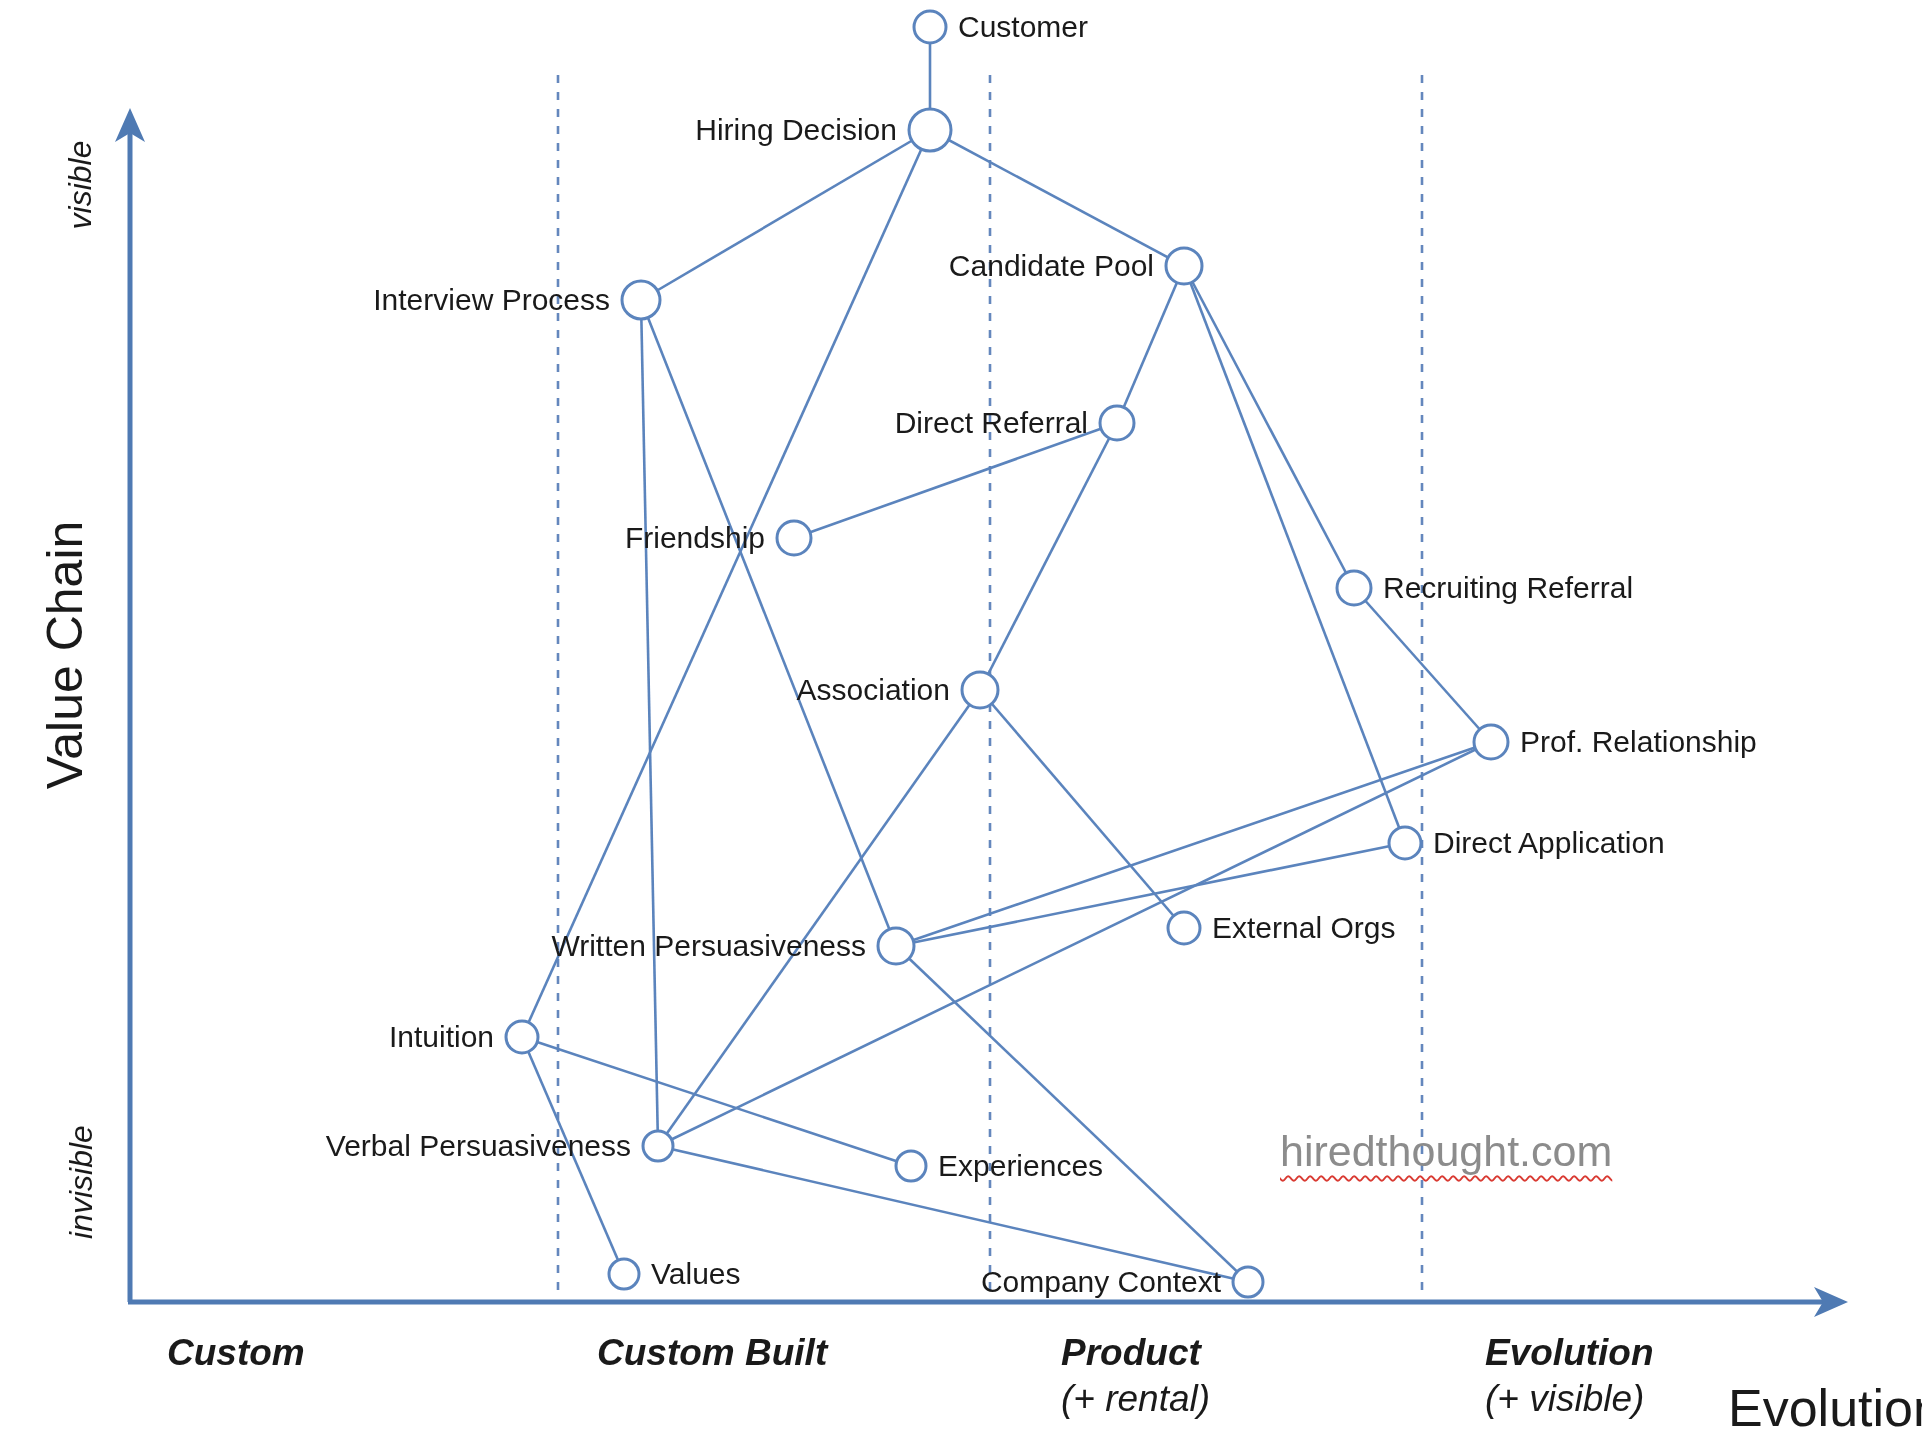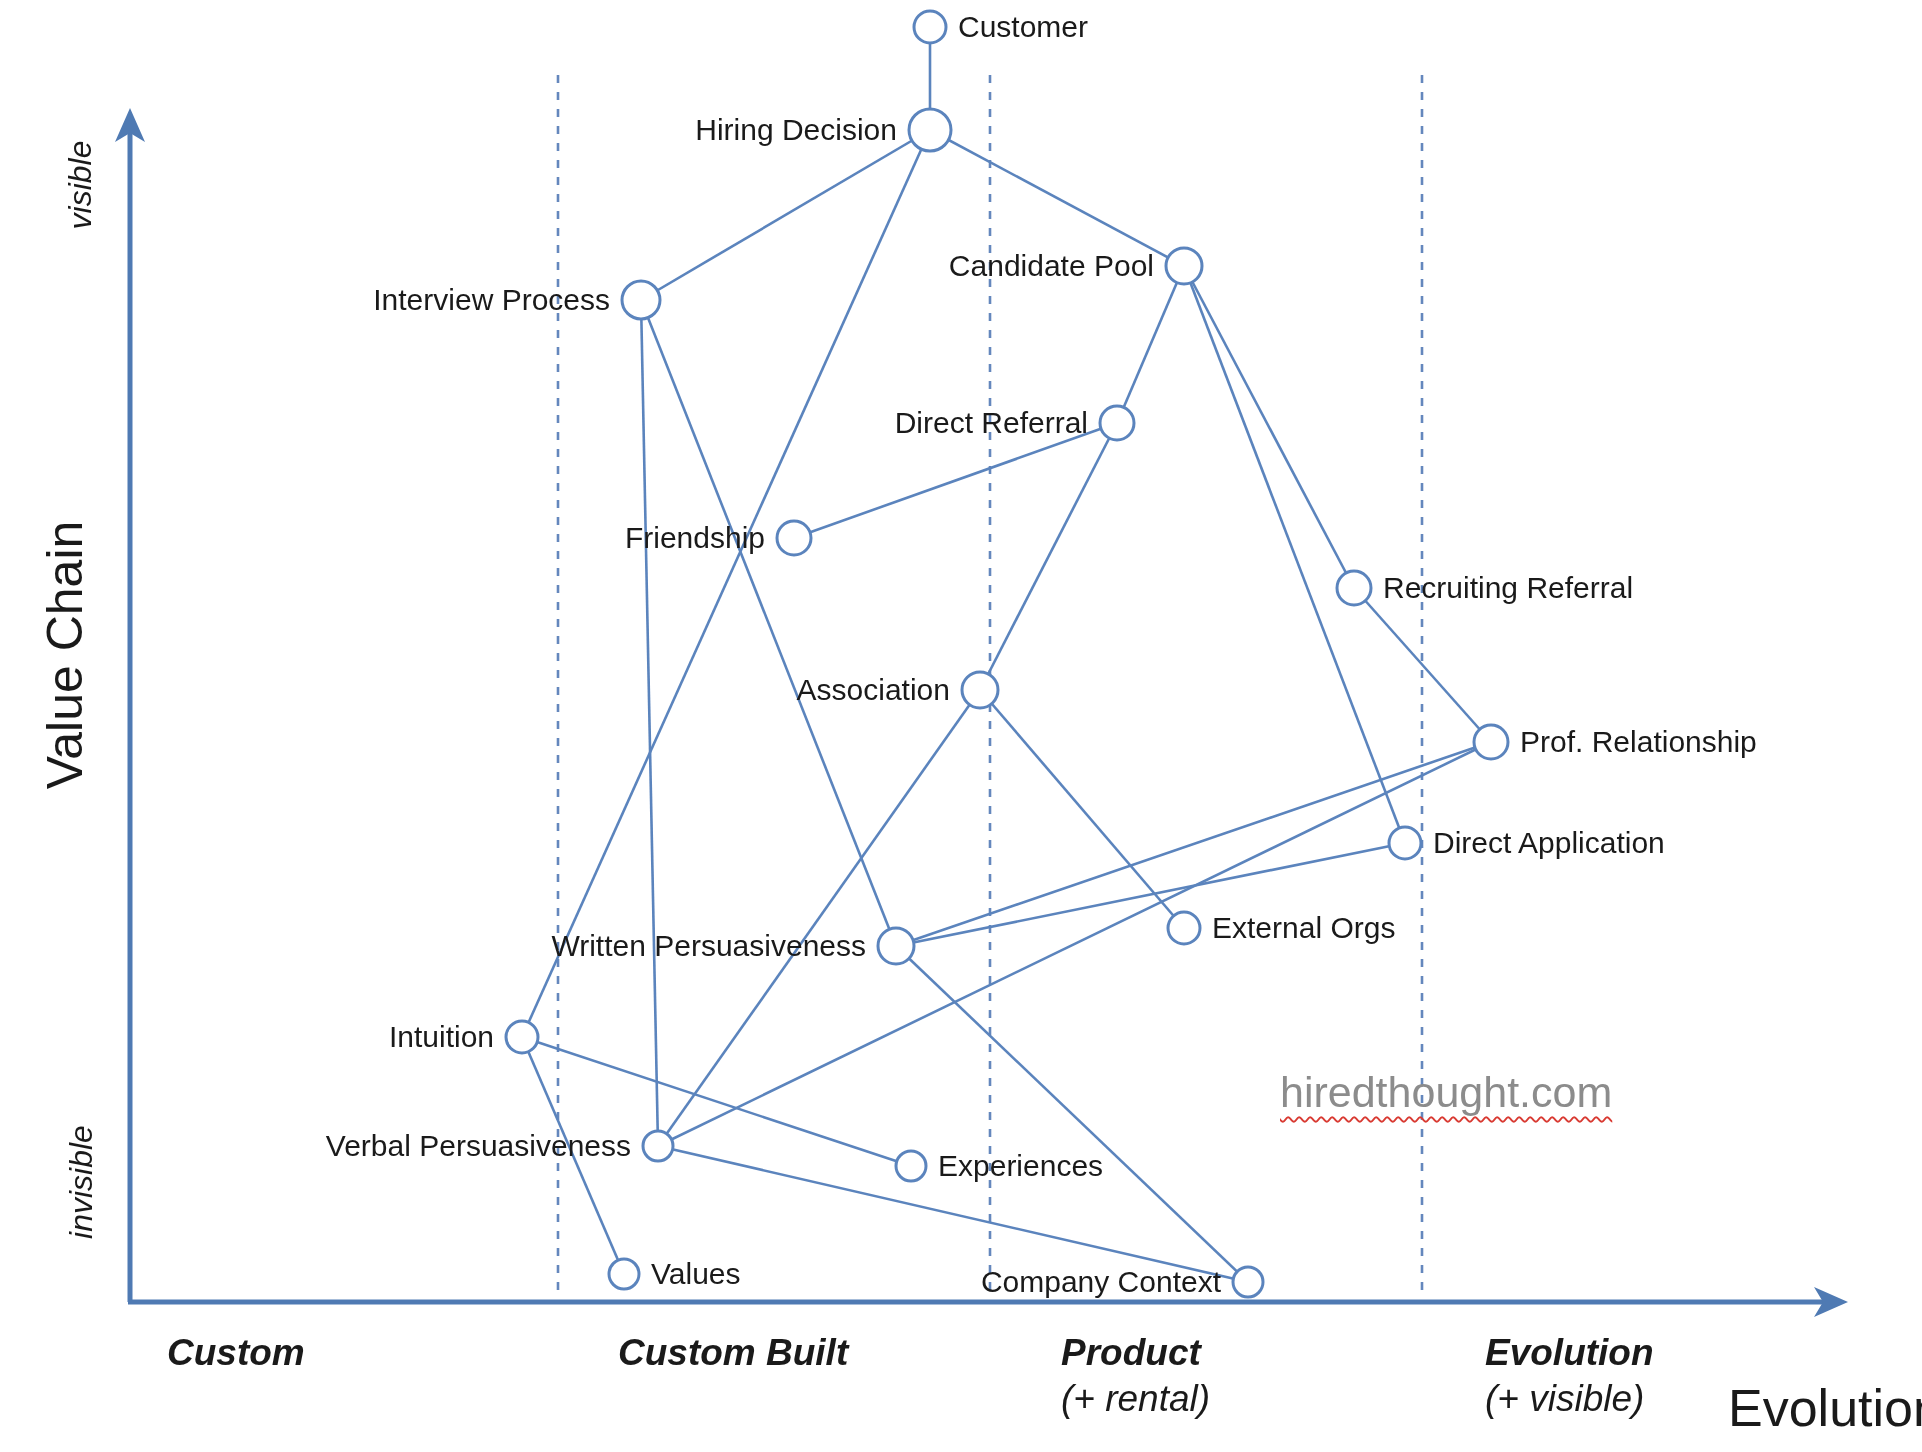--- a/index.html
+++ b/index.html
@@ -19,21 +19,21 @@
   .axis-sub.invisible-lbl{left:-19px;top:1164px;}
   .stage{
     position:absolute;font-style:italic;font-weight:600;font-size:37px;
     line-height:46px;white-space:nowrap;top:1330px;
   }
   .stage .sub{font-weight:400;}
   .evolution{
     position:absolute;left:1728px;top:1378px;font-size:52px;white-space:nowrap;
   }
   .watermark{
-    position:absolute;left:1280px;top:1068px;font-size:43px;color:#8c8c8c;
+    position:absolute;left:1280px;top:1127px;font-size:43px;color:#8c8c8c;
     white-space:nowrap;letter-spacing:0px;
     text-decoration:underline wavy #d93a32 2px;
     text-underline-offset:9px;
     text-align:right;
   }
   .node-text{font-size:30px;fill:#1a1a1a;}
 </style>
 </head>
 <body>
 
@@ -102,21 +102,21 @@
     <text x="1221" y="1292" text-anchor="end" class="node-text">Company Context</text>
   </svg>
 
 <div class="rot-label axis-title-y">Value Chain</div>
 <div class="rot-label axis-sub visible-lbl">visible</div>
 <div class="rot-label axis-sub invisible-lbl">invisible</div>
 
 <div class="stage" style="left:167px">
   <div>Custom</div>
 </div>
-<div class="stage" style="left:618px">
+<div class="stage" style="left:597px">
   <div>Custom Built</div>
 </div>
 <div class="stage" style="left:1061px">
   <div>Product</div>
   <div class="sub">(+ rental)</div>
 </div>
 <div class="stage" style="left:1485px">
   <div>Evolution</div>
   <div class="sub">(+ visible)</div>
 </div>

